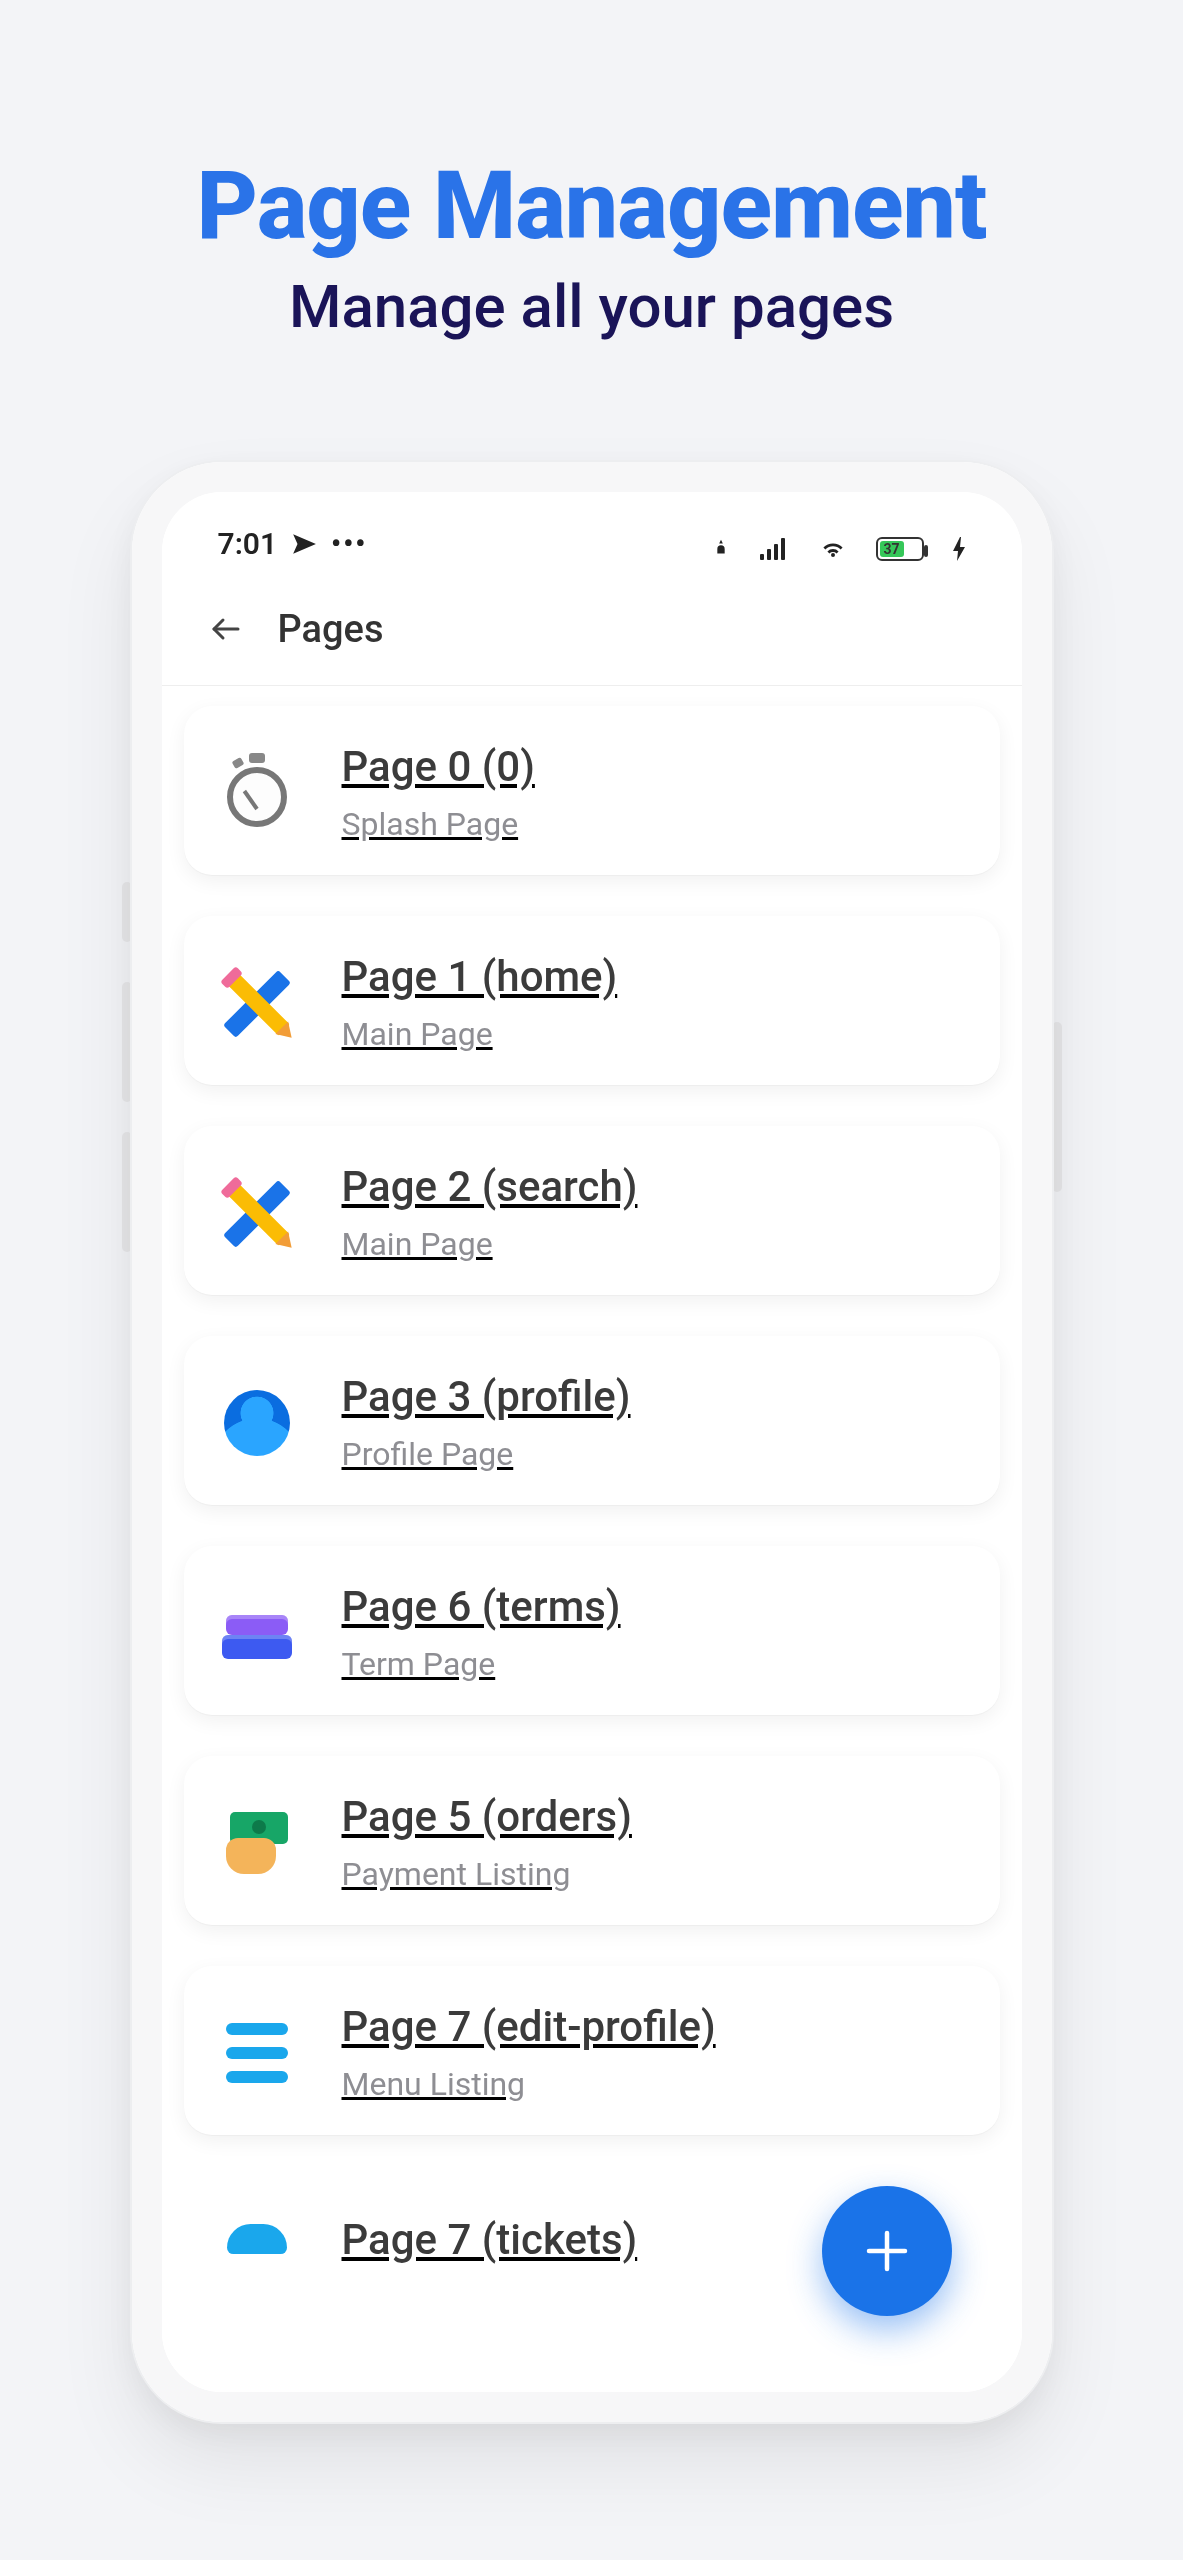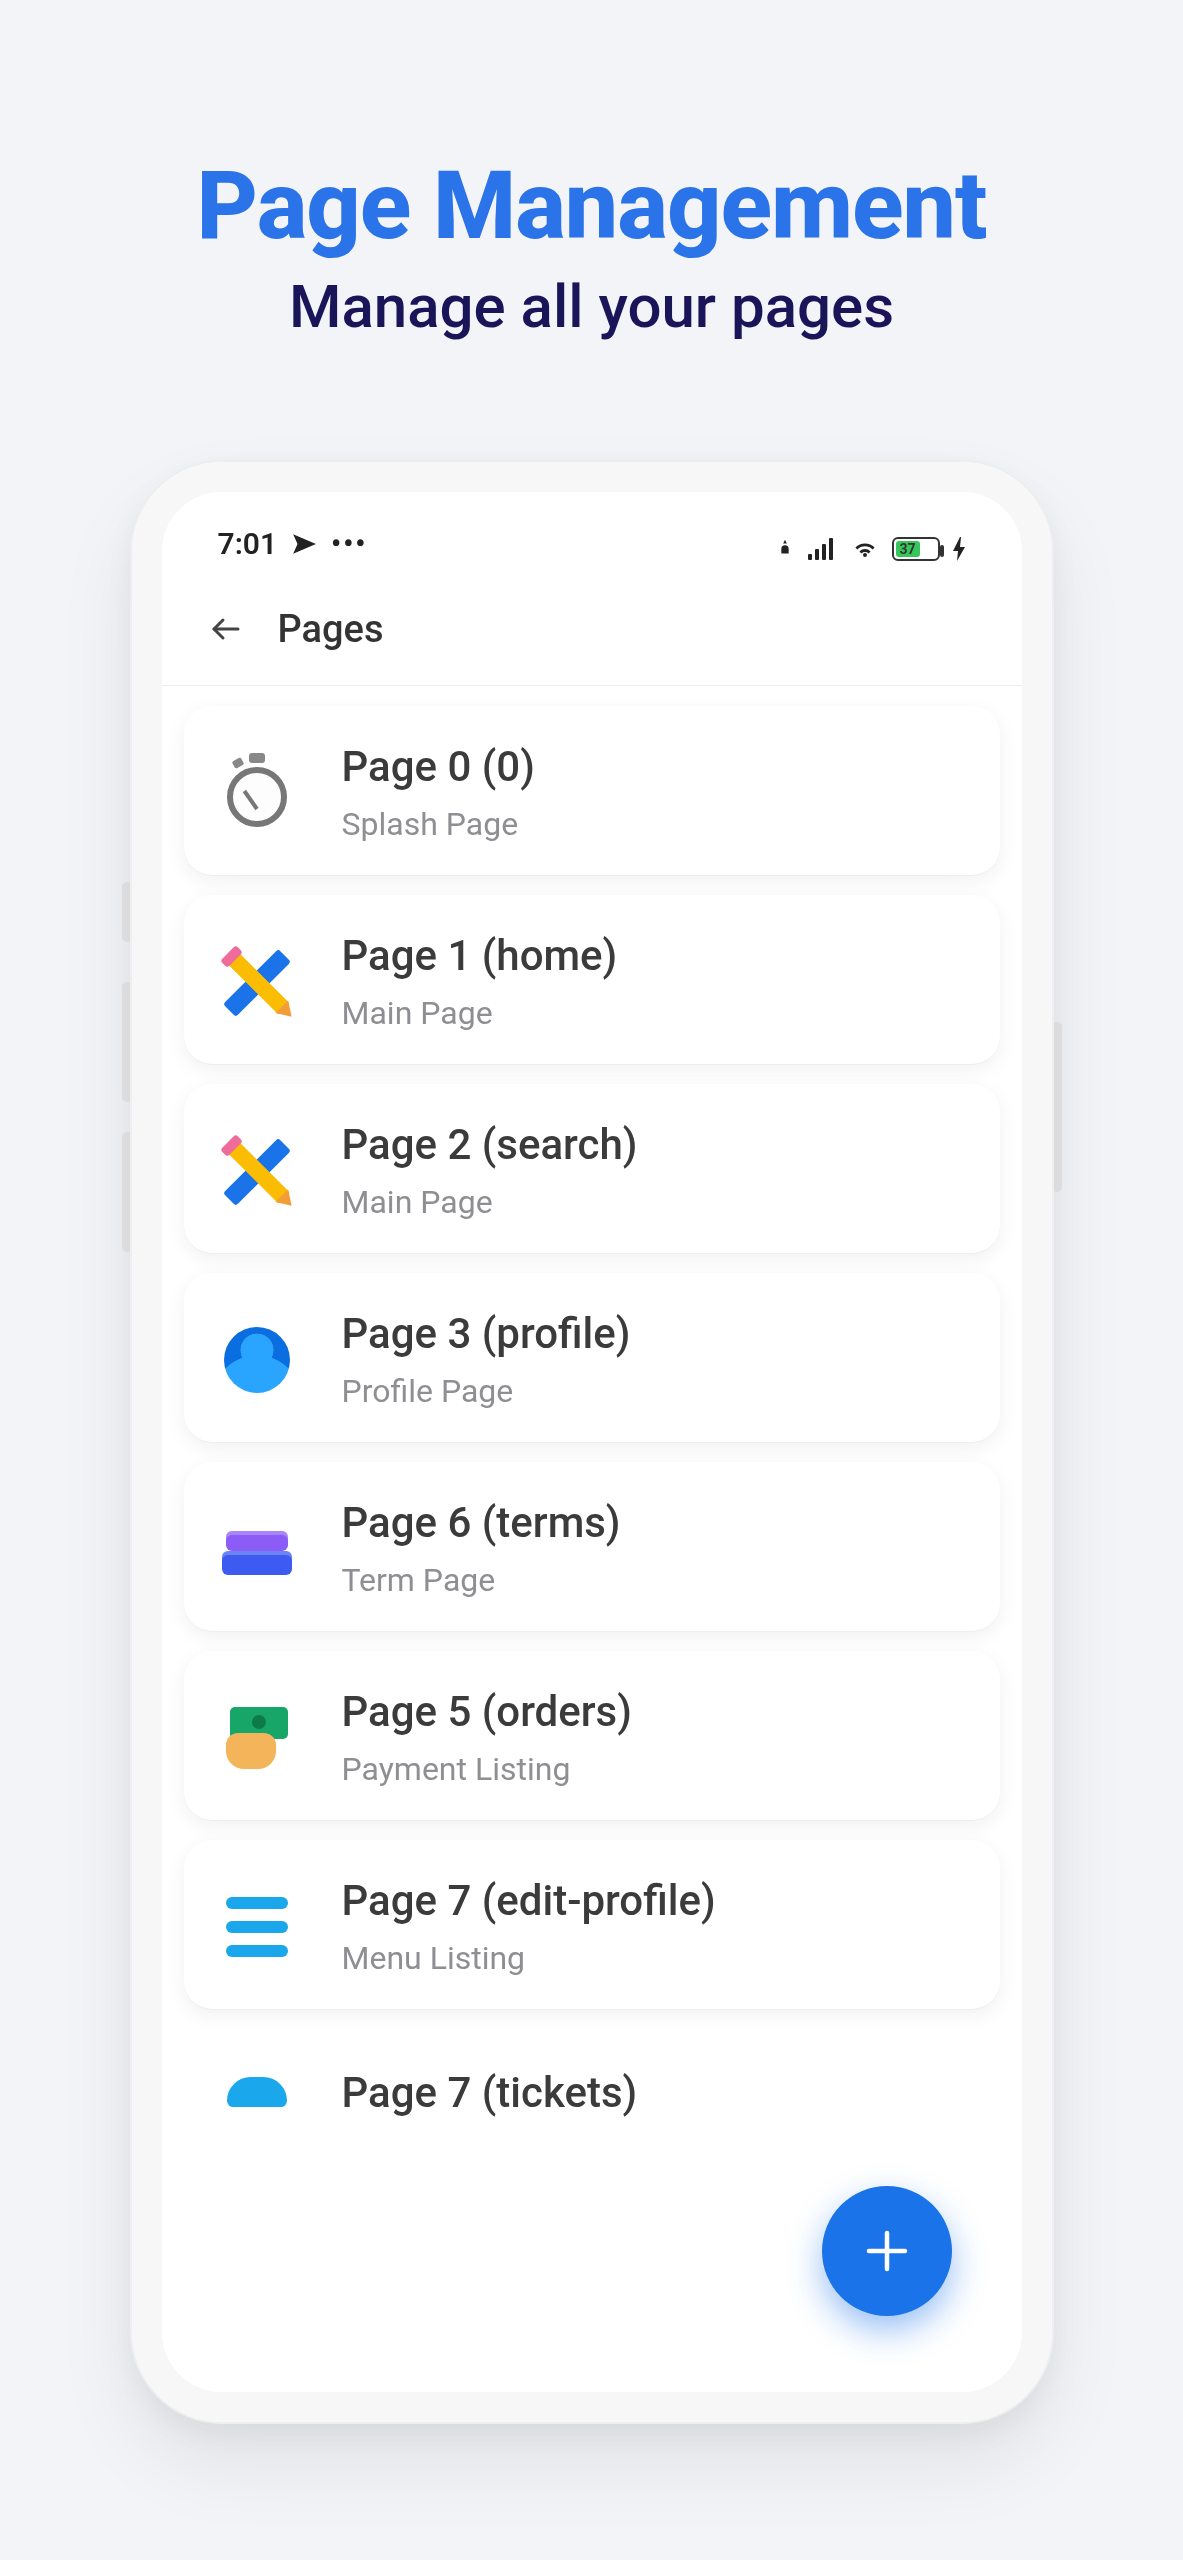--- a/index.html
+++ b/index.html
@@ -84,21 +84,21 @@
   .statusbar {
     display: flex;
     justify-content: space-between;
     align-items: flex-end;
     padding: 34px 56px 10px;
     font-size: 30px;
     font-weight: 600;
     color: #222;
   }
   .statusbar-left { display: flex; align-items: center; gap: 14px; }
-  .statusbar-right { display: flex; align-items: center; gap: 12px; }
+  .statusbar-right { display: flex; align-items: center; gap: 28px; }
   .tri-dots { font-size: 28px; letter-spacing: 2px; color:#222; font-weight:700;}
   .battery {
     display: inline-flex; align-items: center;
     border: 2px solid #333; border-radius: 6px;
     width: 48px; height: 24px; position: relative; padding:2px;
   }
   .battery::after{
     content:""; position:absolute; right:-6px; top:6px;
     width:4px; height:12px; background:#333; border-radius:2px;
   }
@@ -117,21 +117,21 @@
   }
   .back-arrow {
     width: 36px; height: 36px;
     display:flex; align-items:center; justify-content:center;
     color:#444; cursor:pointer;
   }
   .app-bar-title { font-size: 38px; color:#333; font-weight:500; }
 
   .list-area {
     padding: 20px 22px 0;
-    display:flex; flex-direction:column; gap:20px;
+    display:flex; flex-direction:column; gap:41px;text-decoration:underline;
   }
   .card {
     background:#fff;
     border-radius: 28px;
     box-shadow: 0 6px 20px rgba(0,0,0,.06), 0 1px 1px rgba(0,0,0,.03);
     padding: 36px 34px 32px;
     display:flex; align-items:center; gap:46px;
     cursor:pointer;
   }
   .card-icon {

